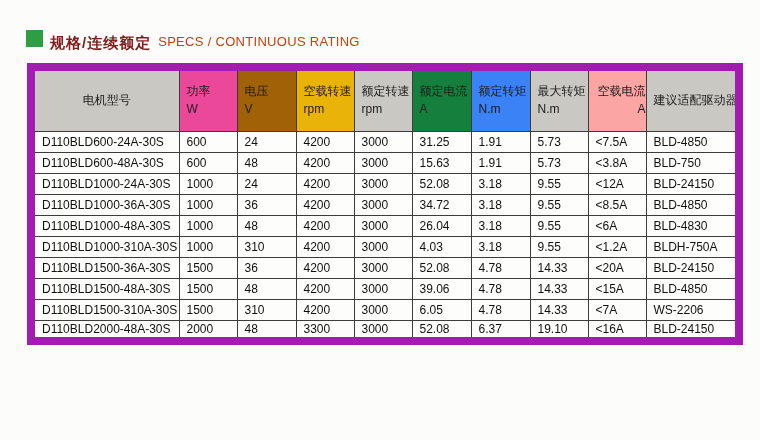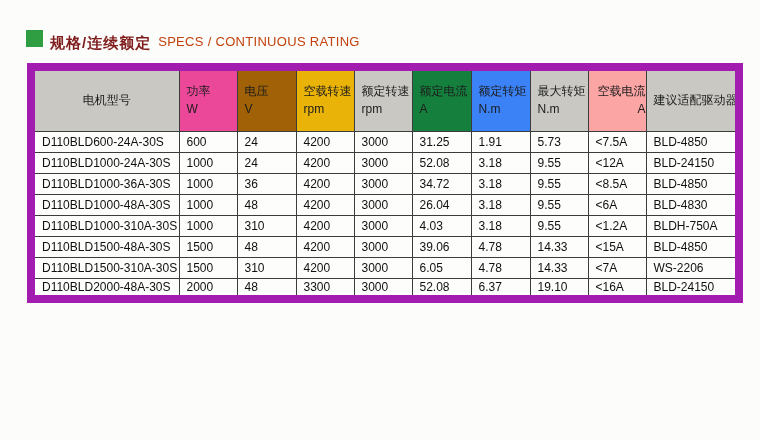--- a/index.html
+++ b/index.html
@@ -137,20 +137,32 @@
         <td>24</td>
         <td>4200</td>
         <td>3000</td>
         <td>31.25</td>
         <td>1.91</td>
         <td>5.73</td>
         <td>&lt;7.5A</td>
         <td>BLD-4850</td>
       </tr>
       <tr>
+        <td>D110BLD600-48A-30S</td>
+        <td>600</td>
+        <td>48</td>
+        <td>4200</td>
+        <td>3000</td>
+        <td>15.63</td>
+        <td>1.91</td>
+        <td>5.73</td>
+        <td>&lt;3.8A</td>
+        <td>BLD-750</td>
+      </tr>
+      <tr>
         <td>D110BLD1000-24A-30S</td>
         <td>1000</td>
         <td>24</td>
         <td>4200</td>
         <td>3000</td>
         <td>52.08</td>
         <td>3.18</td>
         <td>9.55</td>
         <td>&lt;12A</td>
         <td>BLD-24150</td>
@@ -183,20 +195,32 @@
         <td>D110BLD1000-310A-30S</td>
         <td>1000</td>
         <td>310</td>
         <td>4200</td>
         <td>3000</td>
         <td>4.03</td>
         <td>3.18</td>
         <td>9.55</td>
         <td>&lt;1.2A</td>
         <td>BLDH-750A</td>
+      </tr>
+      <tr>
+        <td>D110BLD1500-36A-30S</td>
+        <td>1500</td>
+        <td>36</td>
+        <td>4200</td>
+        <td>3000</td>
+        <td>52.08</td>
+        <td>4.78</td>
+        <td>14.33</td>
+        <td>&lt;20A</td>
+        <td>BLD-24150</td>
       </tr>
       <tr>
         <td>D110BLD1500-48A-30S</td>
         <td>1500</td>
         <td>48</td>
         <td>4200</td>
         <td>3000</td>
         <td>39.06</td>
         <td>4.78</td>
         <td>14.33</td>

